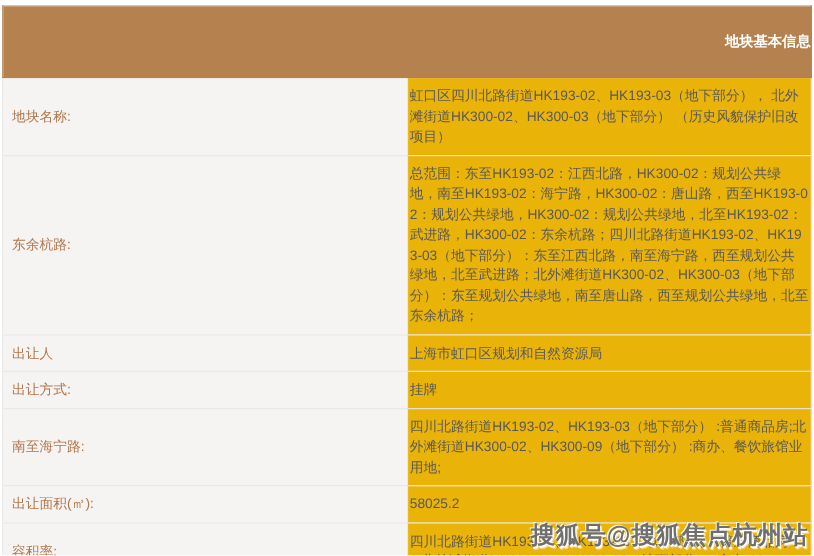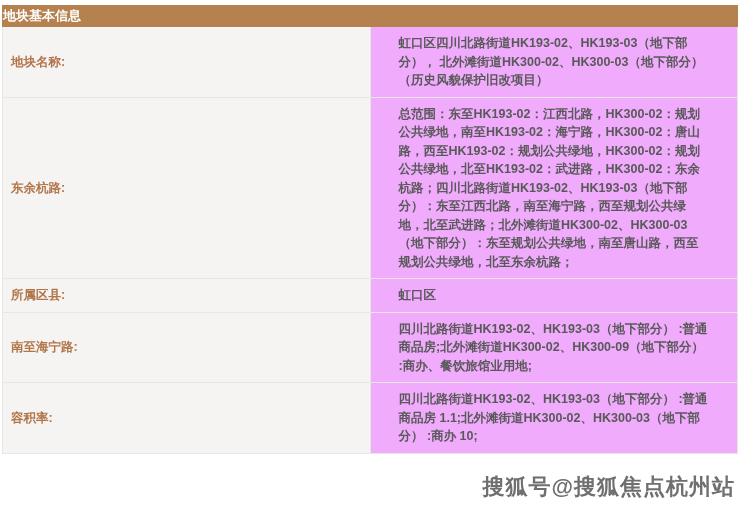--- a/index.html
+++ b/index.html
@@ -24,43 +24,42 @@
     border-collapse:collapse;
     width:736px;
     margin:5px 2px 0 2px;
     table-layout:fixed;
   }
   table.info-table th.table-title{
     background:var(--header-bg);
     color:var(--header-text);
     font-size:13px;
     font-weight:bold;
-    text-align:left;
-    padding:1px 0;
+    text-align:right;
+    padding:23px 0;
     border:1px solid var(--header-bg);
   }
   table.info-table td{
     border:1px solid var(--border);
     font-size:12.5px;
     line-height:18.5px;
     vertical-align:middle;
   }
   td.row-label{
     width:170px;
     background:var(--label-bg);
     color:var(--label-text);
-    font-weight:bold;
+    font-weight:normal;
     padding:7px 8px;
   }
   td.row-value{
-    background:#f0abfc;
+    background:#eab308;
     color:var(--value-text);
-    padding:7px 28px;
+    padding:7px 2px;
     word-break:break-all;
-    font-weight:bold;
   }
   .watermark{
     position:absolute;
     right:5px;
     bottom:3px;
     font-size:22px;
     font-weight:bold;
     letter-spacing:1px;
     color:#6f6f6f;
     text-shadow:1px 1px 0 #ffffff,-1px -1px 0 rgba(255,255,255,.9),2px 2px 1px rgba(255,255,255,.6);
@@ -80,26 +79,34 @@
     <tbody id="table-body">
         <tr>
           <td class="row-label">地块名称:</td>
           <td class="row-value">虹口区四川北路街道HK193-02、HK193-03（地下部分）， 北外滩街道HK300-02、HK300-03（地下部分） （历史风貌保护旧改项目）</td>
         </tr>
         <tr>
           <td class="row-label">东余杭路:</td>
           <td class="row-value">总范围：东至HK193-02：江西北路，HK300-02：规划公共绿地，南至HK193-02：海宁路，HK300-02：唐山路，西至HK193-02：规划公共绿地，HK300-02：规划公共绿地，北至HK193-02：武进路，HK300-02：东余杭路；四川北路街道HK193-02、HK193-03（地下部分）：东至江西北路，南至海宁路，西至规划公共绿地，北至武进路；北外滩街道HK300-02、HK300-03（地下部分）：东至规划公共绿地，南至唐山路，西至规划公共绿地，北至东余杭路；</td>
         </tr>
         <tr>
-          <td class="row-label">所属区县:</td>
-          <td class="row-value">虹口区</td>
+          <td class="row-label">出让人</td>
+          <td class="row-value">上海市虹口区规划和自然资源局</td>
+        </tr>
+        <tr>
+          <td class="row-label">出让方式:</td>
+          <td class="row-value">挂牌</td>
         </tr>
         <tr>
           <td class="row-label">南至海宁路:</td>
           <td class="row-value">四川北路街道HK193-02、HK193-03（地下部分） :普通商品房;北外滩街道HK300-02、HK300-09（地下部分） :商办、餐饮旅馆业用地;</td>
+        </tr>
+        <tr>
+          <td class="row-label">出让面积(㎡):</td>
+          <td class="row-value">58025.2</td>
         </tr>
         <tr>
           <td class="row-label">容积率:</td>
           <td class="row-value">四川北路街道HK193-02、HK193-03（地下部分） :普通商品房 1.1;北外滩街道HK300-02、HK300-03（地下部分） :商办 10;</td>
         </tr>
       </tbody>
   </table>
   <div class="watermark">搜狐号@搜狐焦点杭州站</div>
 </div>
 

